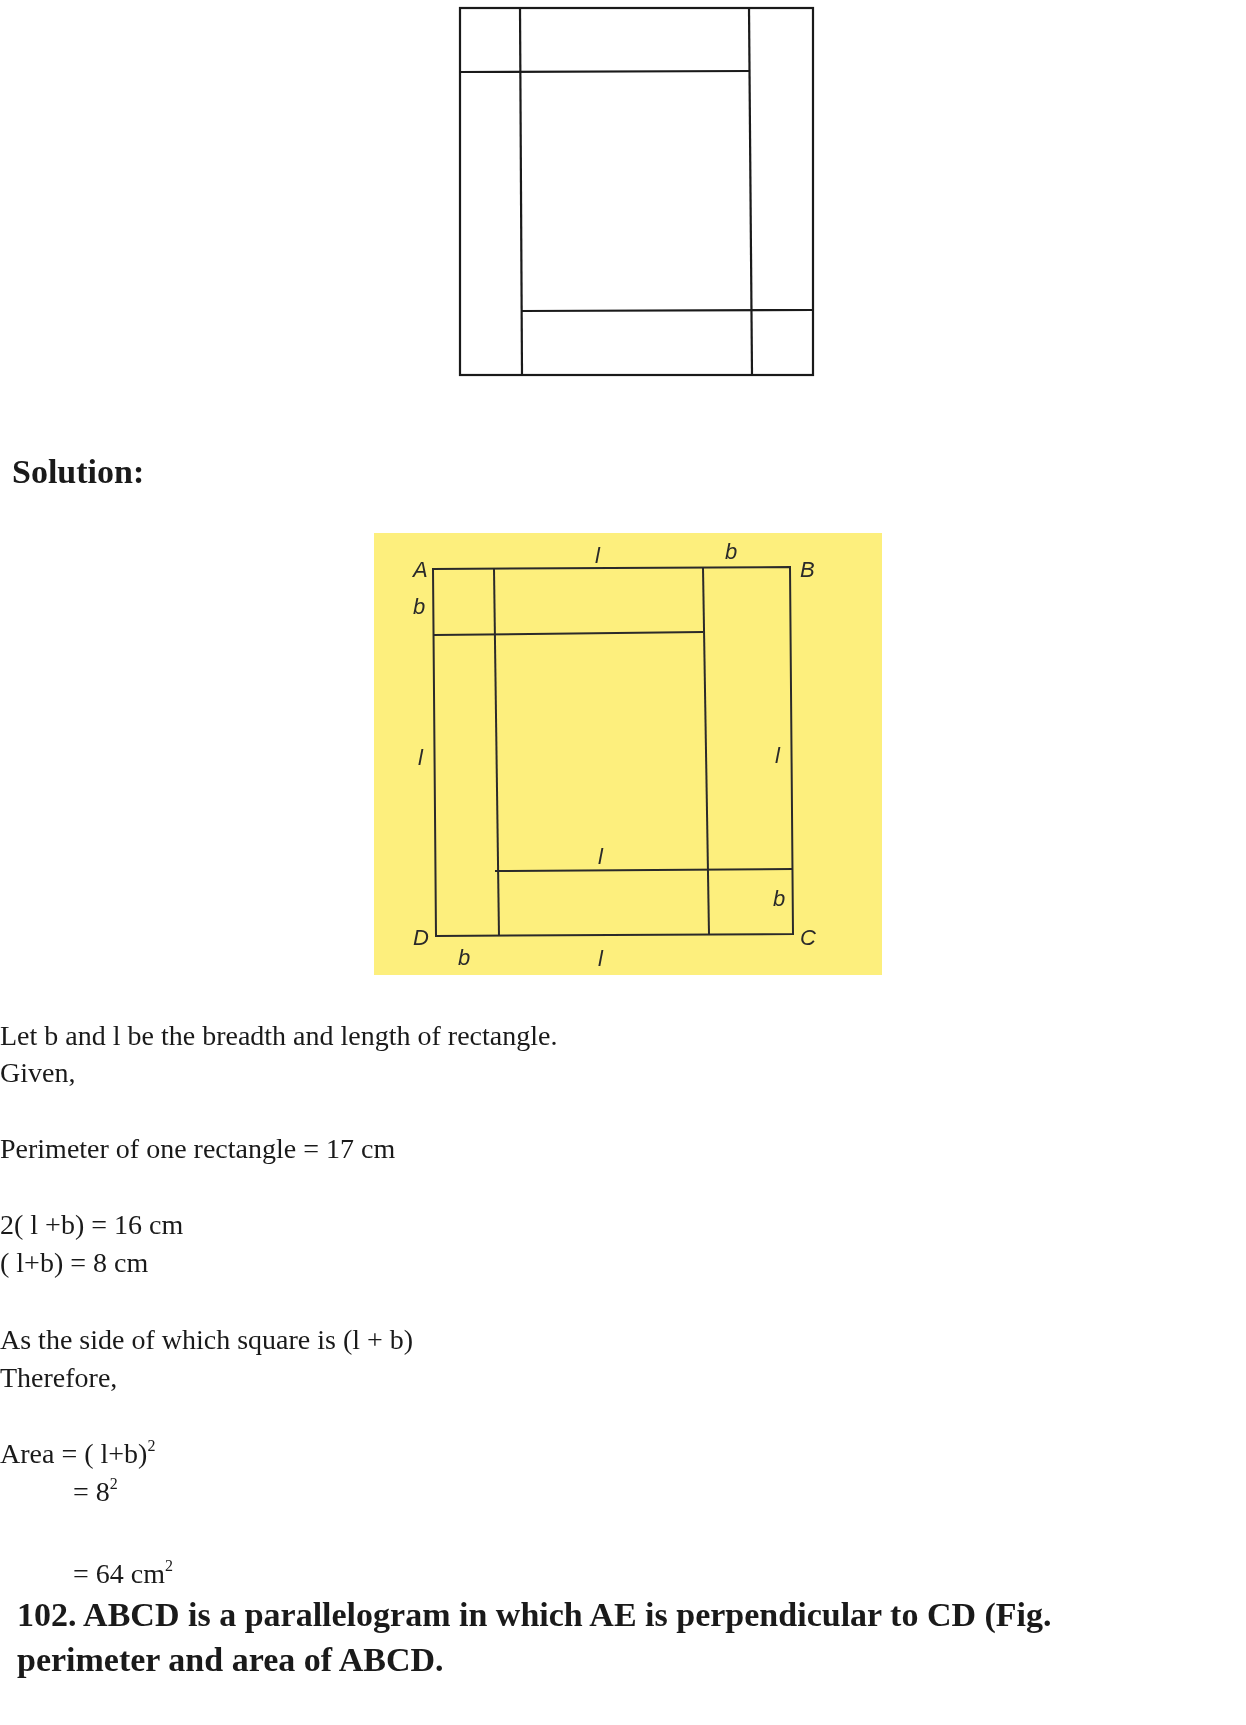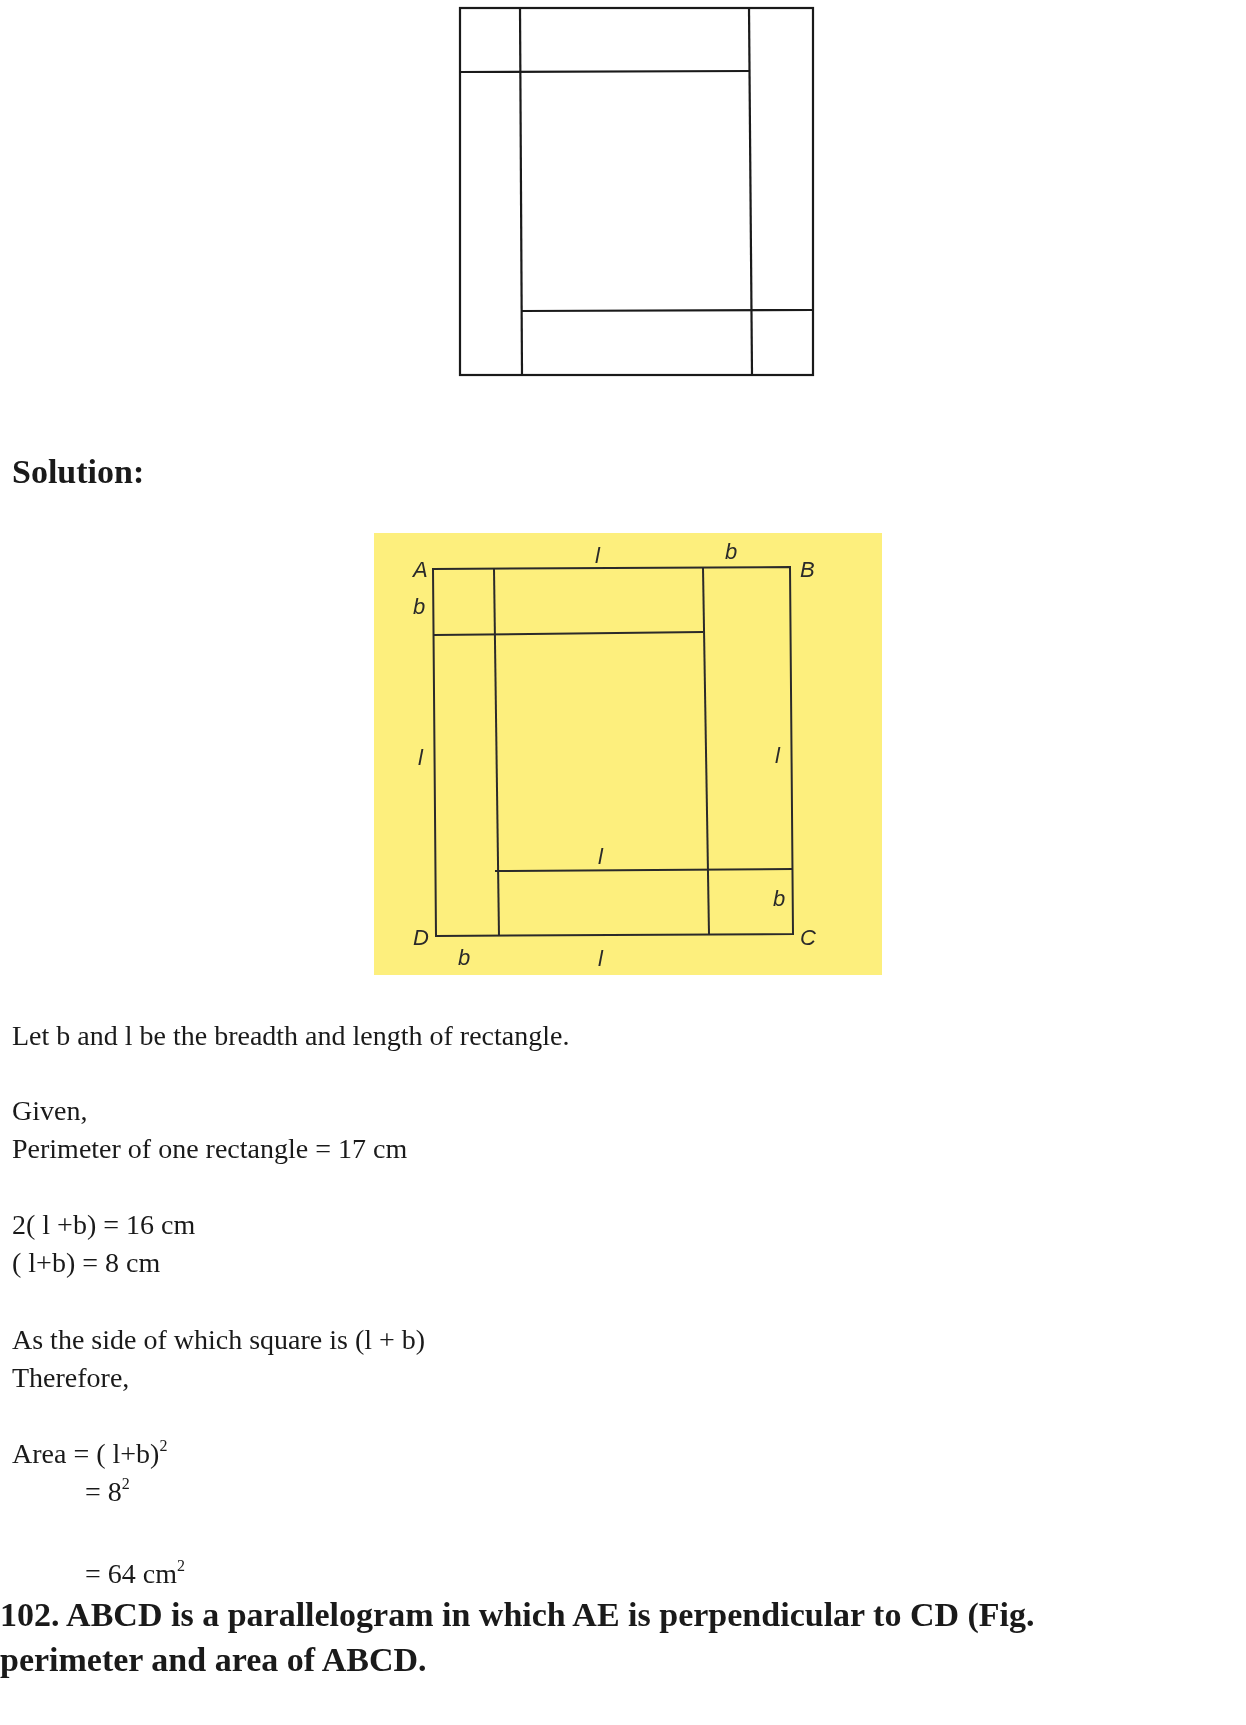--- a/index.html
+++ b/index.html
@@ -2,25 +2,25 @@
 <html><head>
 <meta charset="utf-8">
 <style>
   html, body { margin: 0; padding: 0; background: #ffffff; }
   body { width: 1246px; height: 1725px; position: relative; overflow: hidden;
          font-family: "Liberation Serif", "DejaVu Serif", serif; color: #1a1a1a; }
   .abs { position: absolute; }
   .fig-top { left: 0; top: 0; }
   .heading { left: 12px; top: 452px; font-size: 34px; font-weight: bold; line-height: 40px; white-space: nowrap; }
   .fig-yellow { left: 0; top: 0; }
-  .body-line { left: 0; font-size: 28px; line-height: 34px; white-space: nowrap; margin-left: 12px; }
+  .body-line { left: 0; font-size: 28px; line-height: 34px; white-space: nowrap; }
   .indent { left: 73px; }
   sup { font-size: 16px; vertical-align: 12px; line-height: 0; }
   .question { left: 0; top: 1592px; width: 1246px; font-size: 34px; font-weight: bold; line-height: 45px; }
-  .q-line { display: block; white-space: nowrap; }
+  .q-line { display: block; white-space: nowrap; padding-left: 17px; }
   svg text { font-family: "Liberation Sans", "DejaVu Sans", sans-serif; font-style: italic; fill: #2a2a2a; }
 </style>
 </head>
 <body>
 
 <svg class="abs fig-top" width="1246" height="400" viewBox="0 0 1246 400">
   <g stroke="#1a1a1a" stroke-width="2.2" fill="none">
     <rect x="460" y="8" width="353" height="367"></rect>
     <line x1="520" y1="8" x2="522" y2="375"></line>
     <line x1="749" y1="8" x2="752" y2="375"></line>
@@ -51,21 +51,21 @@
     <text x="418" y="765">l</text>
     <text x="775" y="763">l</text>
     <text x="598" y="864">l</text>
     <text x="773" y="906">b</text>
     <text x="458" y="965">b</text>
     <text x="598" y="966">l</text>
   </g>
 </svg>
 
 <div class="abs body-line" style="top:1019px">Let b and l be the breadth and length of rectangle.</div>
-<div class="abs body-line" style="top:1094px">Given,</div>
+<div class="abs body-line" style="top:1056px">Given,</div>
 <div class="abs body-line" style="top:1132px">Perimeter of one rectangle = 17 cm</div>
 <div class="abs body-line" style="top:1208px">2( l +b) = 16 cm</div>
 <div class="abs body-line" style="top:1246px">( l+b) = 8 cm</div>
 <div class="abs body-line" style="top:1323px">As the side of which square is (l + b)</div>
 <div class="abs body-line" style="top:1361px">Therefore,</div>
 
 <div class="abs body-line" style="top:1437px">
   <span>Area = ( l+b)</span><sup>2</sup>
 </div>
 <div class="abs body-line indent" style="top:1475px">

